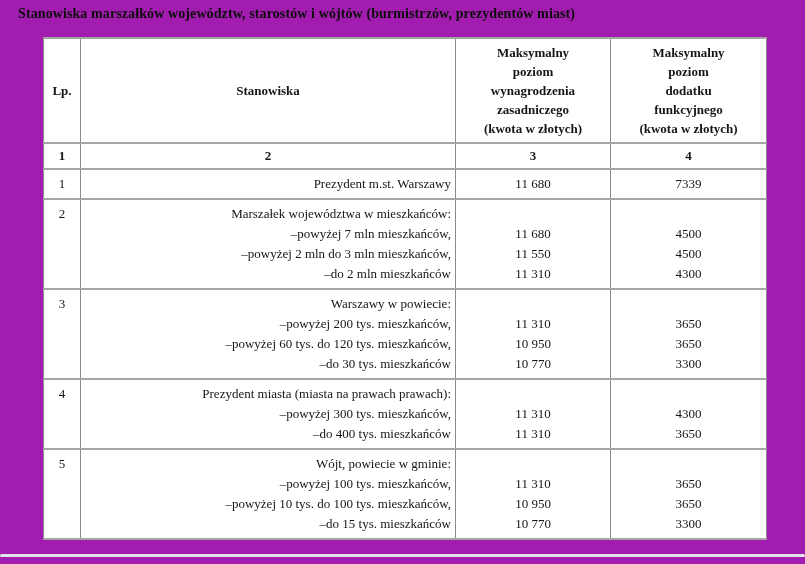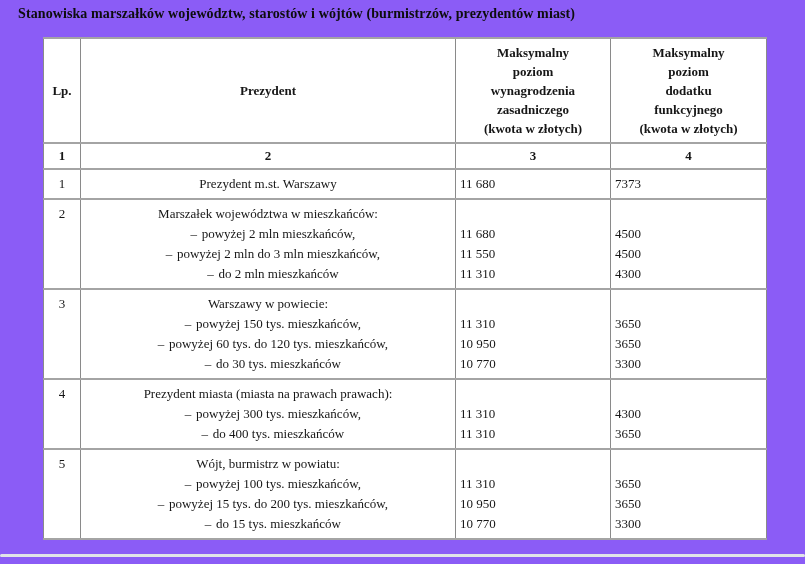--- a/index.html
+++ b/index.html
@@ -6,21 +6,21 @@
     margin: 0;
     padding: 0;
     background: #ffffff;
     font-family: "Liberation Serif", "DejaVu Serif", serif;
     color: #161616;
   }
   .page {
     position: relative;
     width: 805px;
     height: 564px;
-    background: #8b5cf6;
+    background: #a21caf;
     overflow: hidden;
   }
   .doc-title {
     position: absolute;
     left: 18px;
     top: 6px;
     font-size: 14px;
     font-weight: bold;
     color: #0d0d0d;
     letter-spacing: 0.1px;
@@ -42,22 +42,22 @@
     border-bottom: 2px solid #a4a4a4;
     padding: 4px 4px;
     background: #ffffff;
   }
   thead th { font-weight: bold; vertical-align: middle; text-align: center; }
   .hline { line-height: 19px; white-space: nowrap; }
   .line  { line-height: 20px; white-space: nowrap; min-height: 20px; }
   tr.nums td { text-align: center; font-weight: bold; vertical-align: middle; }
   tbody tr.data td { vertical-align: top; }
   td.lp { text-align: center; }
-  td.pos { padding-left: 26px; padding-right: 8px; text-align: center; }
-  td.val { }
+  td.pos { padding-left: 26px; padding-right: 8px; text-align: right; }
+  td.val { text-align: center; }
   .item { padding-left: 5px; }
   .dash { display: inline-block; width: 16px; }
   .bottom-edge {
     position: absolute;
     left: 0;
     top: 554px;
     width: 805px;
     height: 3px;
     background: #e1e4e7;
     border-radius: 2px;
@@ -76,21 +76,21 @@
       <col style="width:375px">
       <col style="width:155px">
       <col style="width:156px">
     </colgroup>
     <thead>
       <tr>
         <th>
             <div class="hline">Lp.</div>
           </th>
         <th>
-            <div class="hline">Prezydent</div>
+            <div class="hline">Stanowiska</div>
           </th>
         <th>
           <div class="hline">Maksymalny</div>
           <div class="hline">poziom</div>
           <div class="hline">wynagrodzenia</div>
           <div class="hline">zasadniczego</div>
           <div class="hline">(kwota w złotych)</div>
         </th>
         <th>
           <div class="hline">Maksymalny</div>
@@ -113,31 +113,31 @@
         <td class="lp">
             <div class="line">1</div>
           </td>
         <td class="pos">
           <div class="line title">Prezydent m.st. Warszawy</div>
         </td>
         <td class="val">
           <div class="line">11 680</div>
         </td>
         <td class="val">
-          <div class="line">7373</div>
+          <div class="line">7339</div>
         </td>
       </tr>
 
       <tr class="data">
         <td class="lp">
             <div class="line">2</div>
           </td>
         <td class="pos">
           <div class="line title">Marszałek województwa w mieszkańców:</div>
-          <div class="line item"><span class="dash">–</span><span class="itxt">powyżej 2 mln mieszkańców,</span></div>
+          <div class="line item"><span class="dash">–</span><span class="itxt">powyżej 7 mln mieszkańców,</span></div>
           <div class="line item"><span class="dash">–</span><span class="itxt">powyżej 2 mln do 3 mln mieszkańców,</span></div>
           <div class="line item"><span class="dash">–</span><span class="itxt">do 2 mln mieszkańców</span></div>
         </td>
         <td class="val">
           <div class="line"></div>
           <div class="line">11 680</div>
           <div class="line">11 550</div>
           <div class="line">11 310</div>
         </td>
         <td class="val">
@@ -147,21 +147,21 @@
           <div class="line">4300</div>
         </td>
       </tr>
 
       <tr class="data">
         <td class="lp">
             <div class="line">3</div>
           </td>
         <td class="pos">
           <div class="line title">Warszawy w powiecie:</div>
-          <div class="line item"><span class="dash">–</span><span class="itxt">powyżej 150 tys. mieszkańców,</span></div>
+          <div class="line item"><span class="dash">–</span><span class="itxt">powyżej 200 tys. mieszkańców,</span></div>
           <div class="line item"><span class="dash">–</span><span class="itxt">powyżej 60 tys. do 120 tys. mieszkańców,</span></div>
           <div class="line item"><span class="dash">–</span><span class="itxt">do 30 tys. mieszkańców</span></div>
         </td>
         <td class="val">
           <div class="line"></div>
           <div class="line">11 310</div>
           <div class="line">10 950</div>
           <div class="line">10 770</div>
         </td>
         <td class="val">
@@ -191,23 +191,23 @@
           <div class="line">4300</div>
           <div class="line">3650</div>
         </td>
       </tr>
 
       <tr class="data">
         <td class="lp">
             <div class="line">5</div>
           </td>
         <td class="pos">
-          <div class="line title">Wójt, burmistrz w powiatu:</div>
+          <div class="line title">Wójt, powiecie w gminie:</div>
           <div class="line item"><span class="dash">–</span><span class="itxt">powyżej 100 tys. mieszkańców,</span></div>
-          <div class="line item"><span class="dash">–</span><span class="itxt">powyżej 15 tys. do 200 tys. mieszkańców,</span></div>
+          <div class="line item"><span class="dash">–</span><span class="itxt">powyżej 10 tys. do 100 tys. mieszkańców,</span></div>
           <div class="line item"><span class="dash">–</span><span class="itxt">do 15 tys. mieszkańców</span></div>
         </td>
         <td class="val">
           <div class="line"></div>
           <div class="line">11 310</div>
           <div class="line">10 950</div>
           <div class="line">10 770</div>
         </td>
         <td class="val">
           <div class="line"></div>

